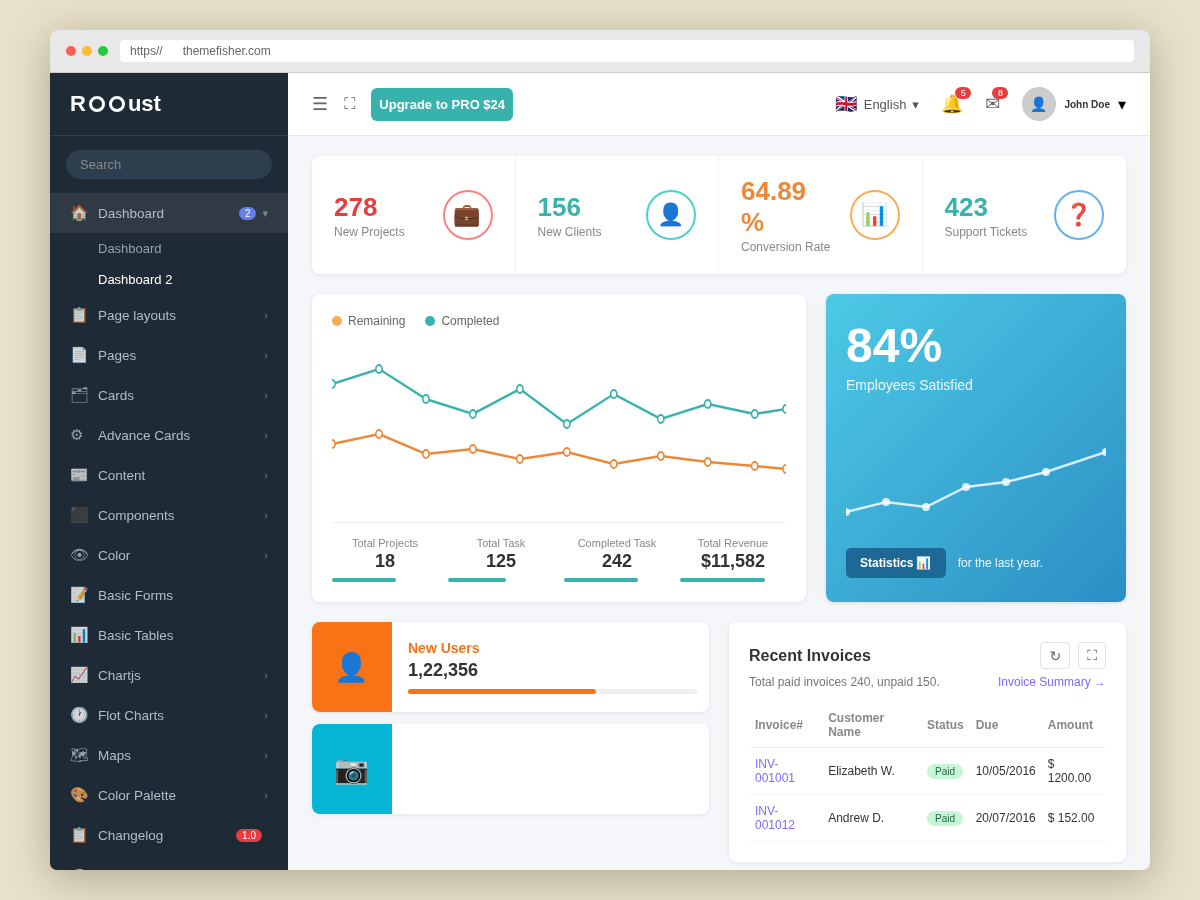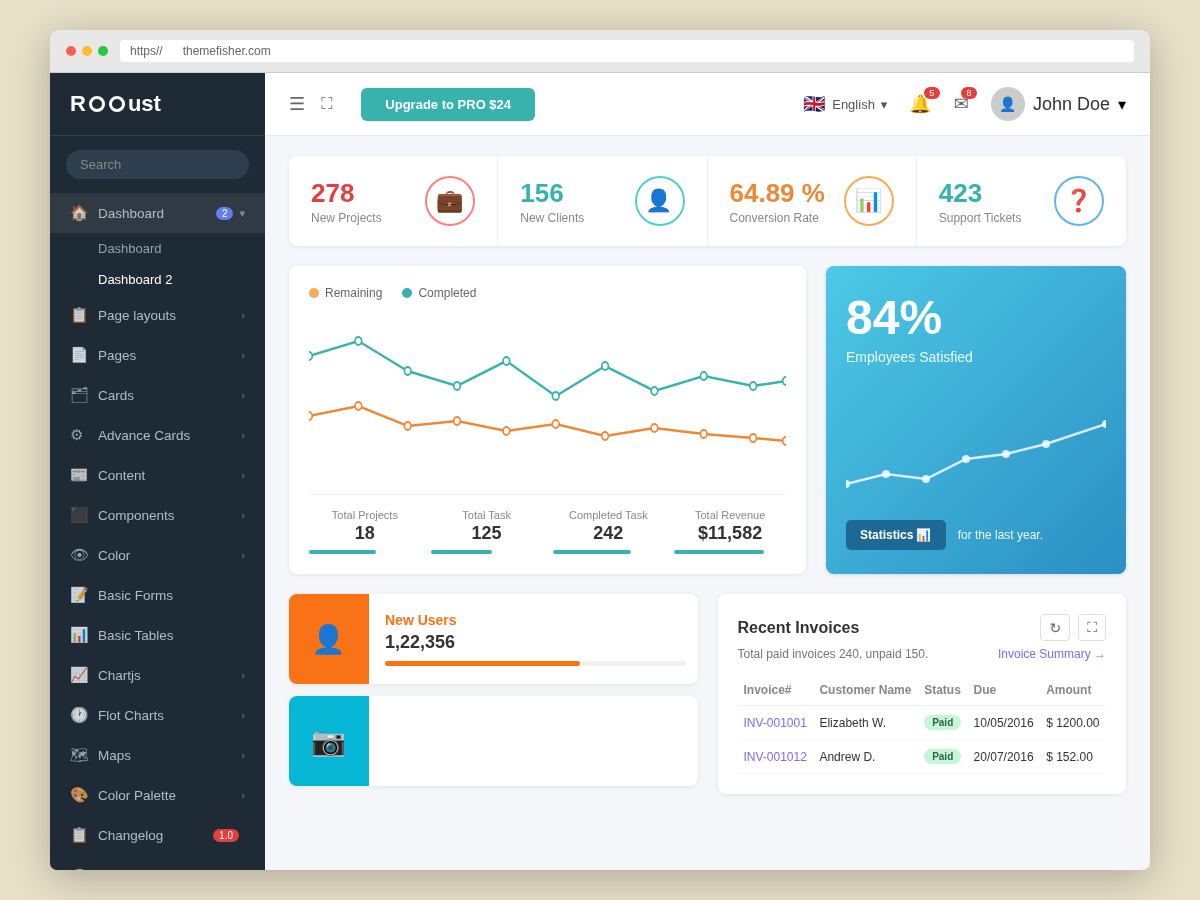--- a/index.html
+++ b/index.html
@@ -11,21 +11,21 @@
     .browser-dots { display: flex; gap: 6px; }
     .browser-dot { width: 10px; height: 10px; border-radius: 50%; }
     .dot-red { background: #ff5f57; }
     .dot-yellow { background: #febc2e; }
     .dot-green { background: #28c840; }
     .browser-url { flex: 1; background: #fff; border-radius: 4px; padding: 4px 10px; font-size: 12px; color: #666; display: flex; gap: 20px; }
     
     .app-layout { display: flex; flex: 1; overflow: hidden; }
     
     
-    .sidebar { width: 215px; background: #1e2a35; color: #fff; display: flex; flex-direction: column; flex-shrink: 0; overflow-y: auto; }
+    .sidebar { width: 238px; background: #1e2a35; color: #fff; display: flex; flex-direction: column; flex-shrink: 0; overflow-y: auto; }
     .sidebar-logo { padding: 18px 20px; font-size: 22px; font-weight: 700; color: #fff; border-bottom: 1px solid rgba(255,255,255,0.1); }
     .logo-text { display: flex; align-items: center; gap: 2px; }
     .logo-o { display: inline-block; width: 16px; height: 16px; border: 3px solid #fff; border-radius: 50%; margin: 0 1px; }
     
     .sidebar-search { padding: 14px 16px; }
     .sidebar-search input { width: 100%; background: #2d3e4e; border: none; border-radius: 20px; padding: 7px 14px; color: #aaa; font-size: 13px; outline: none; }
     .sidebar-search input::placeholder { color: #888; }
     
     .sidebar-nav { flex: 1; }
     .nav-item { display: flex; align-items: center; padding: 11px 20px; cursor: pointer; font-size: 13.5px; color: #b0bec5; position: relative; transition: background 0.15s; }
@@ -38,30 +38,30 @@
     .nav-sub-item { padding: 8px 20px 8px 48px; font-size: 13px; color: #90a4ae; cursor: pointer; }
     .nav-sub-item.active-sub { color: #fff; }
     
     
     .main-content { flex: 1; background: #f4f6f9; display: flex; flex-direction: column; overflow: hidden; }
     
     
     .topbar { background: #fff; padding: 14px 24px; display: flex; align-items: center; gap: 12px; border-bottom: 1px solid #e8e8e8; flex-shrink: 0; }
     .topbar-menu-icon { font-size: 18px; cursor: pointer; color: #666; margin-right: 4px; }
     .topbar-expand-icon { font-size: 16px; cursor: pointer; color: #666; }
-    .topbar-upgrade { background: #38b2ac; color: #fff; border: none; border-radius: 6px; padding: 9px 24px; font-size: 13px; font-weight: 600; cursor: pointer; margin-left: 17px; }
+    .topbar-upgrade { background: #38b2ac; color: #fff; border: none; border-radius: 6px; padding: 9px 8px; font-size: 13px; font-weight: 600; cursor: pointer; margin-left: 4px; }
     .topbar-spacer { flex: 1; }
     .topbar-lang { display: flex; align-items: center; gap: 6px; font-size: 13px; color: #555; cursor: pointer; }
     .flag-icon { font-size: 18px; }
     .topbar-notif { position: relative; cursor: pointer; margin-left: 10px; }
     .notif-icon { font-size: 18px; color: #666; }
     .notif-badge { position: absolute; top: -6px; right: -8px; background: #e53e3e; color: #fff; font-size: 9px; padding: 1px 4px; border-radius: 8px; min-width: 16px; text-align: center; }
     .topbar-avatar { display: flex; align-items: center; gap: 8px; cursor: pointer; margin-left: 10px; }
     .avatar-circle { width: 34px; height: 34px; border-radius: 50%; background: #ccc; overflow: hidden; display: flex; align-items: center; justify-content: center; font-size: 14px; }
-    .avatar-name { font-size: 18px; color: #333; font-weight: 400; }
+    .avatar-name { font-size: 10px; color: #333; font-weight: 700; }
     
     
     .dashboard { flex: 1; overflow-y: auto; padding: 20px 24px; }
     
     
     .stat-cards { display: grid; grid-template-columns: repeat(4, 1fr); gap: 0; background: #fff; border-radius: 8px; margin-bottom: 20px; box-shadow: 0 1px 4px rgba(0,0,0,0.08); }
     .stat-card { padding: 20px 22px; display: flex; align-items: center; gap: 16px; border-right: 1px solid #f0f0f0; }
     .stat-card:last-child { border-right: none; }
     .stat-text .stat-value { font-size: 26px; font-weight: 700; }
     .stat-text .stat-label { font-size: 12px; color: #888; margin-top: 2px; }
@@ -121,21 +121,21 @@
     .invoice-header { display: flex; align-items: center; margin-bottom: 6px; }
     .invoice-title { font-size: 16px; font-weight: 600; color: #333; flex: 1; }
     .invoice-actions { display: flex; gap: 8px; }
     .invoice-action-btn { background: none; border: 1px solid #e0e0e0; border-radius: 4px; padding: 4px 8px; cursor: pointer; font-size: 14px; color: #666; }
     .invoice-sub { display: flex; align-items: center; justify-content: space-between; margin-bottom: 14px; font-size: 12px; color: #777; }
     .invoice-summary-link { color: #7c6af7; font-size: 12px; font-weight: 500; cursor: pointer; text-decoration: none; }
     .invoice-table { width: 100%; border-collapse: collapse; }
     .invoice-table th { text-align: left; font-size: 12px; color: #888; font-weight: 600; padding: 8px 6px; border-bottom: 1px solid #f0f0f0; }
     .invoice-table td { padding: 9px 6px; font-size: 12px; color: #333; border-bottom: 1px solid #f8f8f8; }
     .invoice-link { color: #7c6af7; text-decoration: none; }
-    .status-badge { display: inline-block; padding: 2px 8px; border-radius: 10px; font-size: 10px; font-weight: 700; }
+    .status-badge { display: inline-block; padding: 2px 8px; border-radius: 10px; font-size: 10px; font-weight: 400; }
     .status-badge.paid { background: #c6f6d5; color: #276749; }
   </style>
 </head>
 <body>
 
 <div class="browser-window">
 
   <div class="browser-chrome">
     <div class="browser-dots">
       <div class="browser-dot dot-red"></div>

